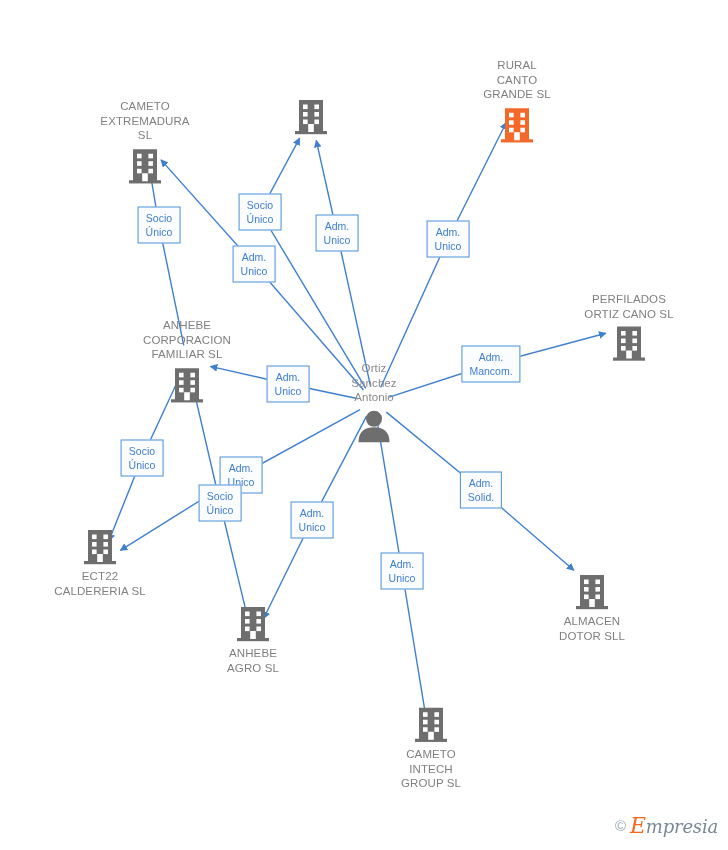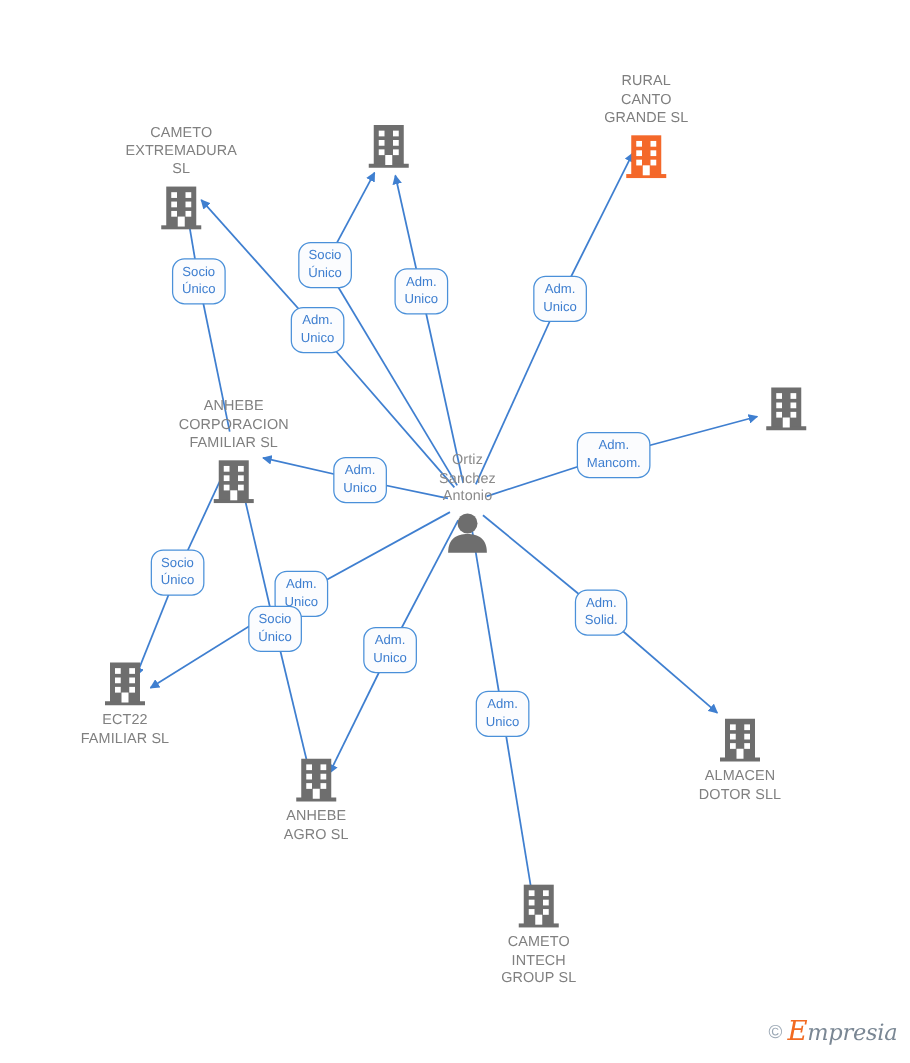--- a/index.html
+++ b/index.html
@@ -47,21 +47,21 @@
   .node.label-above .node-label { order: 0; margin-bottom: 4px; }
   .node-icon { order: 1; line-height: 0; }
   .node.person .node-label { color: #8a8a8a; }
   .node.highlight .node-label { color: #7e7e7e; font-weight: normal; }
 
   .edge-label {
     position: absolute;
     transform: translate(-50%, -50%);
     background: #fbfcfe;
     border: 1.3px solid #4a90d9;
-    border-radius: 10px;
+    border-radius: 0;
     color: #3f7fd0;
     font-size: 10.5px;
     line-height: 13.5px;
     text-align: center;
     padding: 4px 7px;
     white-space: pre-line;
     user-select: none;
     cursor: pointer;
   }
 
@@ -183,20 +183,22 @@
             <rect x="5" y="2" width="24" height="32" fill="#6e6e6e"></rect>
             <rect x="1" y="33" width="32" height="3.2" fill="#6e6e6e"></rect>
             <rect x="9" y="6.5" width="4.6" height="4.6" fill="#fff"></rect>
             <rect x="20.4" y="6.5" width="4.6" height="4.6" fill="#fff"></rect>
             <rect x="9" y="14" width="4.6" height="4.6" fill="#fff"></rect>
             <rect x="20.4" y="14" width="4.6" height="4.6" fill="#fff"></rect>
             <rect x="9" y="21.5" width="4.6" height="4.6" fill="#fff"></rect>
             <rect x="20.4" y="21.5" width="4.6" height="4.6" fill="#fff"></rect>
             <rect x="14.2" y="26" width="5.6" height="8" fill="#fff"></rect>
           </svg></div>
+        <div class="node-label">PERFILADOS
+ORTIZ CANO  SL</div>
       </div>
       <div class="node label-above" style="left: 187px; top: 361px;">
         <div class="node-icon"><svg width="34" height="38" viewBox="0 0 34 38">
             <rect x="5" y="2" width="24" height="32" fill="#6e6e6e"></rect>
             <rect x="1" y="33" width="32" height="3.2" fill="#6e6e6e"></rect>
             <rect x="9" y="6.5" width="4.6" height="4.6" fill="#fff"></rect>
             <rect x="20.4" y="6.5" width="4.6" height="4.6" fill="#fff"></rect>
             <rect x="9" y="14" width="4.6" height="4.6" fill="#fff"></rect>
             <rect x="20.4" y="14" width="4.6" height="4.6" fill="#fff"></rect>
             <rect x="9" y="21.5" width="4.6" height="4.6" fill="#fff"></rect>
@@ -222,21 +224,21 @@
             <rect x="1" y="33" width="32" height="3.2" fill="#6e6e6e"></rect>
             <rect x="9" y="6.5" width="4.6" height="4.6" fill="#fff"></rect>
             <rect x="20.4" y="6.5" width="4.6" height="4.6" fill="#fff"></rect>
             <rect x="9" y="14" width="4.6" height="4.6" fill="#fff"></rect>
             <rect x="20.4" y="14" width="4.6" height="4.6" fill="#fff"></rect>
             <rect x="9" y="21.5" width="4.6" height="4.6" fill="#fff"></rect>
             <rect x="20.4" y="21.5" width="4.6" height="4.6" fill="#fff"></rect>
             <rect x="14.2" y="26" width="5.6" height="8" fill="#fff"></rect>
           </svg></div>
         <div class="node-label">ECT22
-FAMILIAR  SL</div>
+CALDERERIA  SL</div>
       </div>
       <div class="node label-below" style="left: 592px; top: 608px;">
         <div class="node-icon"><svg width="34" height="38" viewBox="0 0 34 38">
             <rect x="5" y="2" width="24" height="32" fill="#6e6e6e"></rect>
             <rect x="1" y="33" width="32" height="3.2" fill="#6e6e6e"></rect>
             <rect x="9" y="6.5" width="4.6" height="4.6" fill="#fff"></rect>
             <rect x="20.4" y="6.5" width="4.6" height="4.6" fill="#fff"></rect>
             <rect x="9" y="14" width="4.6" height="4.6" fill="#fff"></rect>
             <rect x="20.4" y="14" width="4.6" height="4.6" fill="#fff"></rect>
             <rect x="9" y="21.5" width="4.6" height="4.6" fill="#fff"></rect>

